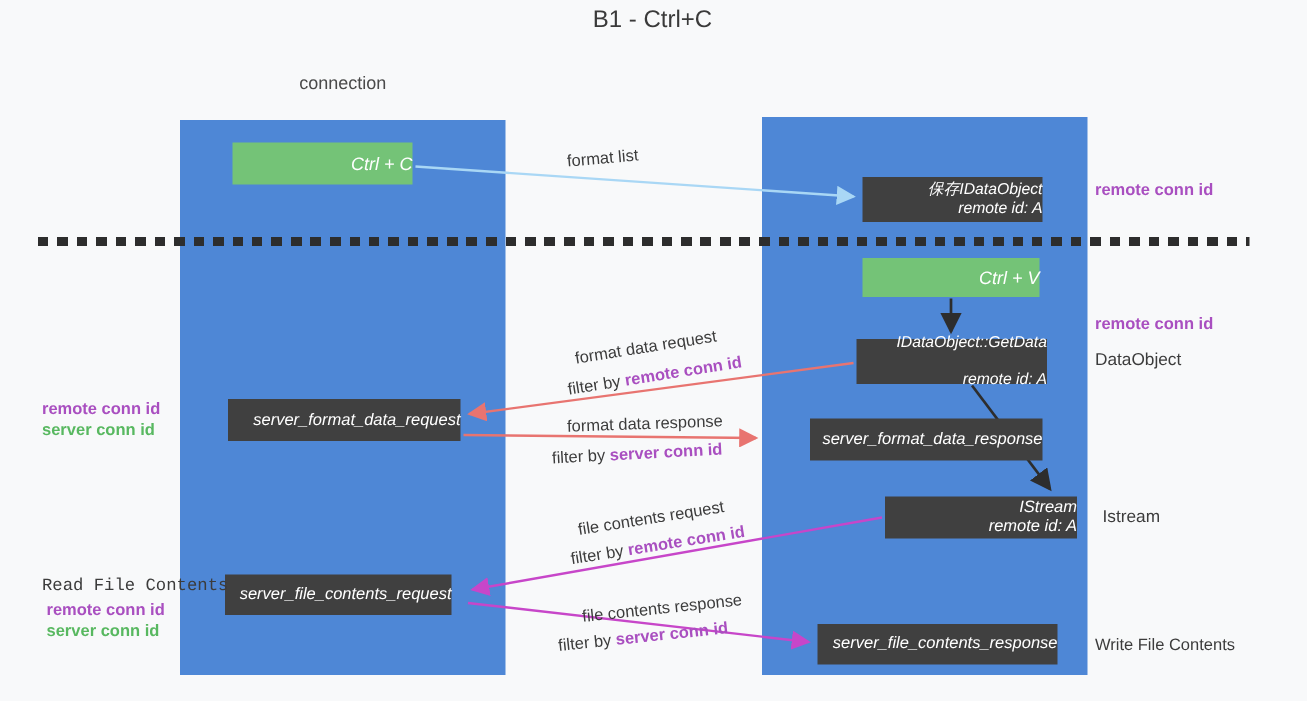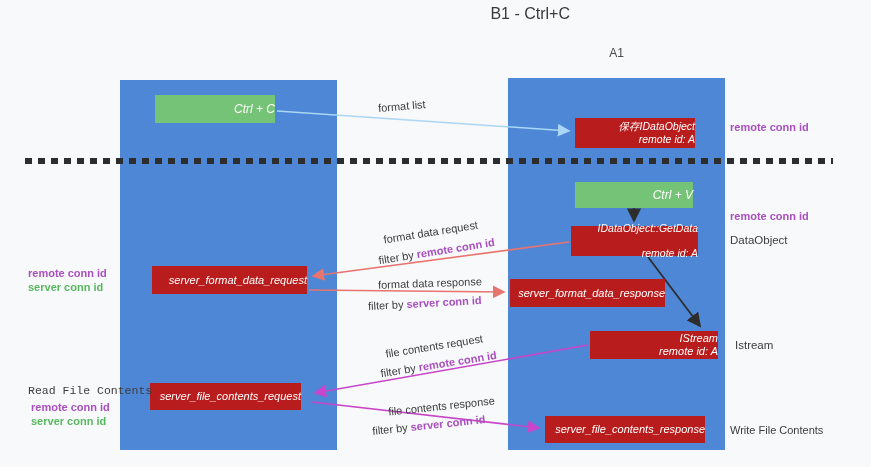--- a/index.html
+++ b/index.html
@@ -4,66 +4,66 @@
 <style>
   html,body{margin:0;padding:0;}
   body{
     width:871px;height:467px;position:relative;overflow:hidden;
     background:#f8f9fa;
     font-family:"Liberation Sans", sans-serif;
     color:#3c3c3c;
   }
   .title{
     position:absolute;left:300px;top:4px;width:270px;
-    text-align:right;font-size:16px;line-height:19px;color:#3a3a3a;
+    text-align:center;font-size:16px;line-height:19px;color:#3a3a3a;
   }
   .lane{position:absolute;background:#4e87d6;}
   .lane-b1{left:120px;top:80px;width:217px;height:370px;}
   .lane-a1{left:508px;top:78px;width:217px;height:372px;}
   .lane-header{
     position:absolute;text-align:center;font-size:12px;line-height:14px;color:#4a4a4a;
   }
   .hdr-b1{left:120px;top:48px;width:217px;}
   .hdr-a1{left:508px;top:46px;width:217px;}
   .dashline{
     position:absolute;left:25px;top:158px;width:808px;height:6px;
     background:repeating-linear-gradient(to right,#2d2d2d 0 7px,transparent 7px 13px);
   }
   .box{
     position:absolute;display:flex;flex-direction:column;align-items:flex-end;justify-content:center;
     color:#ffffff;font-size:11px;line-height:13px;text-align:center;white-space:nowrap;font-style:italic;
   }
   .green{background:#74c377;}
-  .orange{background:#b91c1c;}
+  .orange{background:#404040;}
   .b-ctrl-c{left:155px;top:95px;width:120px;height:28px;font-size:12px;}
   .b-save{left:575px;top:118px;width:120px;height:30px;font-size:10.5px;}
-  .b-ctrl-v{left:575px;top:172px;width:118px;height:26px;font-size:12px;margin-top:10px;}
+  .b-ctrl-v{left:575px;top:172px;width:118px;height:26px;font-size:12px;}
   .b-getdata{left:571px;top:226px;width:127px;height:30px;font-size:10.5px;gap:12px;}
   .b-freq{left:152px;top:266px;width:155px;height:28px;}
-  .b-fresp{left:510px;top:279px;width:155px;height:28px;}
+  .b-fresp{left:540px;top:279px;width:155px;height:28px;}
   .b-istream{left:590px;top:331px;width:128px;height:28px;}
   .b-fileq{left:150px;top:383px;width:151px;height:27px;}
   .b-filer{left:545px;top:416px;width:160px;height:27px;}
   .lbl{position:absolute;font-size:11px;line-height:13px;white-space:nowrap;color:#3c3c3c;}
   .purple{color:#a94fc0;font-weight:bold;}
   .greentxt{color:#58b860;font-weight:bold;}
   .rot{transform-origin:center;}
   svg.arrows{position:absolute;left:0;top:0;pointer-events:none;}
 </style>
 </head>
 <body>
 
 <div class="title">
   <div>B1 - Ctrl+C</div>
 </div>
 
 <div class="lane-header hdr-b1">
+  <div>connection</div>
 </div>
 <div class="lane-header hdr-a1">
-  <div>A1</div>
 </div>
 
 <div class="lane lane-b1"></div>
 <div class="lane lane-a1"></div>
 
 <div class="dashline"></div>
 
 <svg class="arrows" width="871" height="467" viewBox="0 0 871 467">
   <defs>
     <marker id="m-blue" markerWidth="9" markerHeight="8" refX="7" refY="4" orient="auto">

